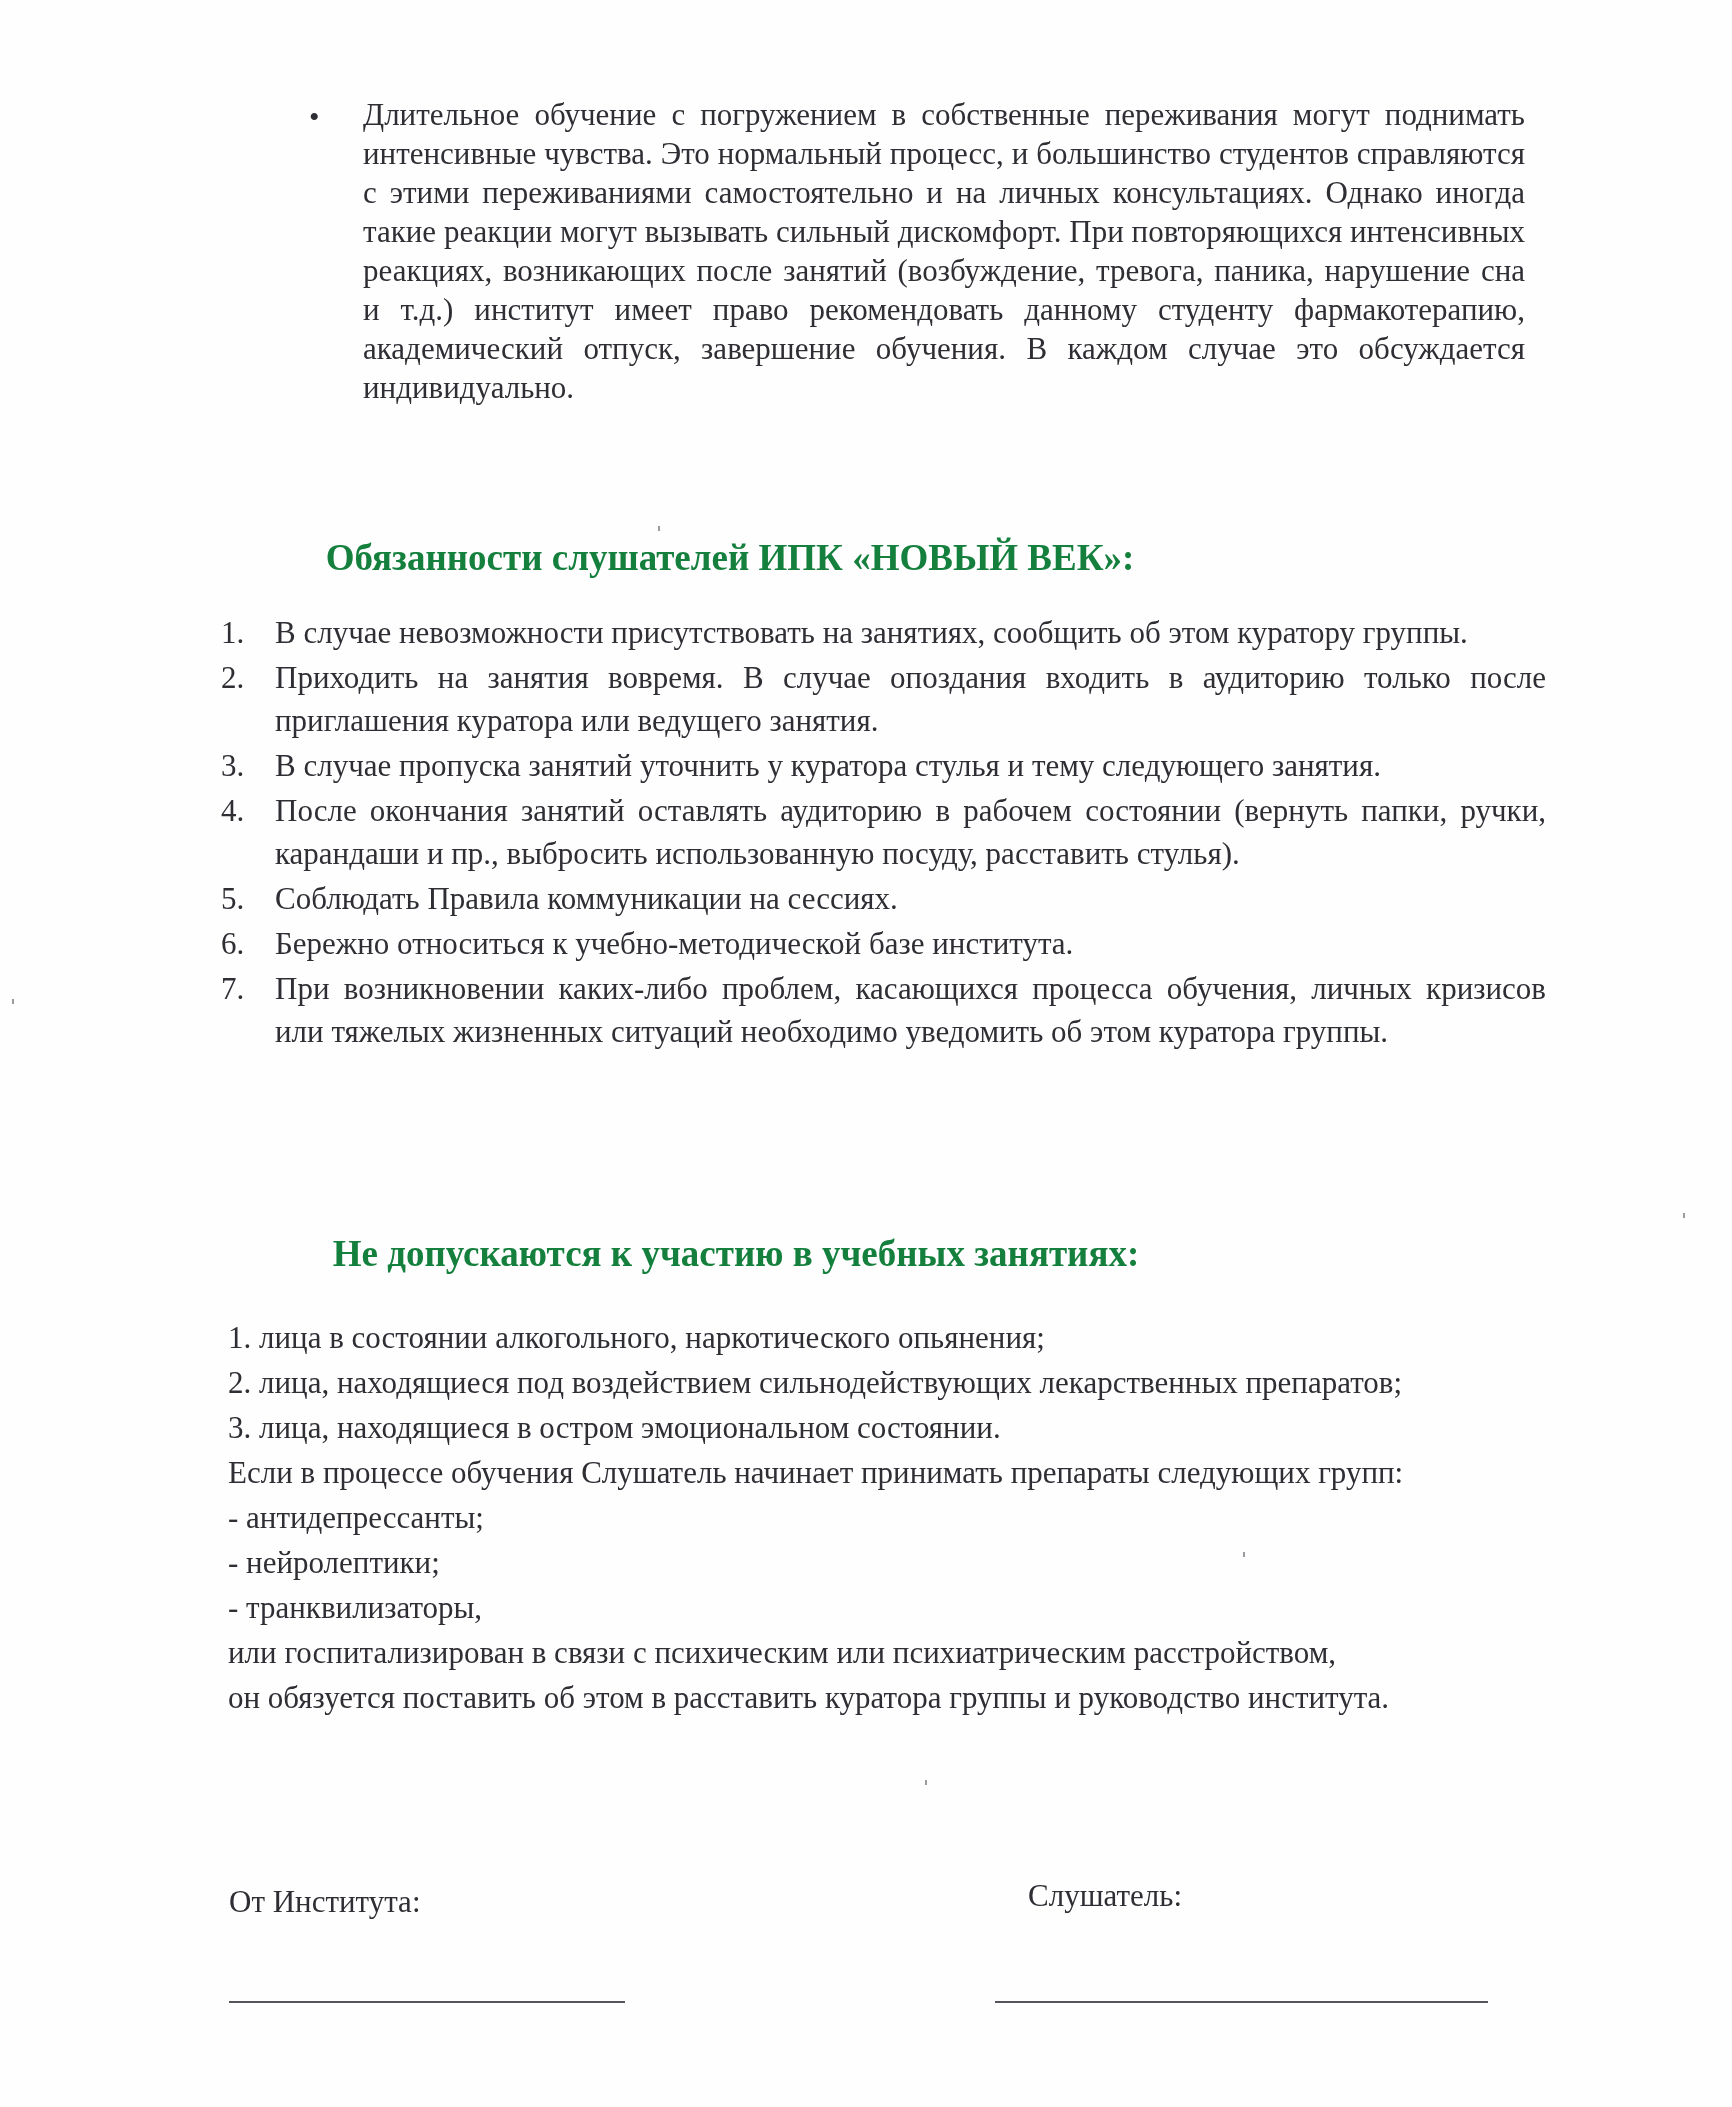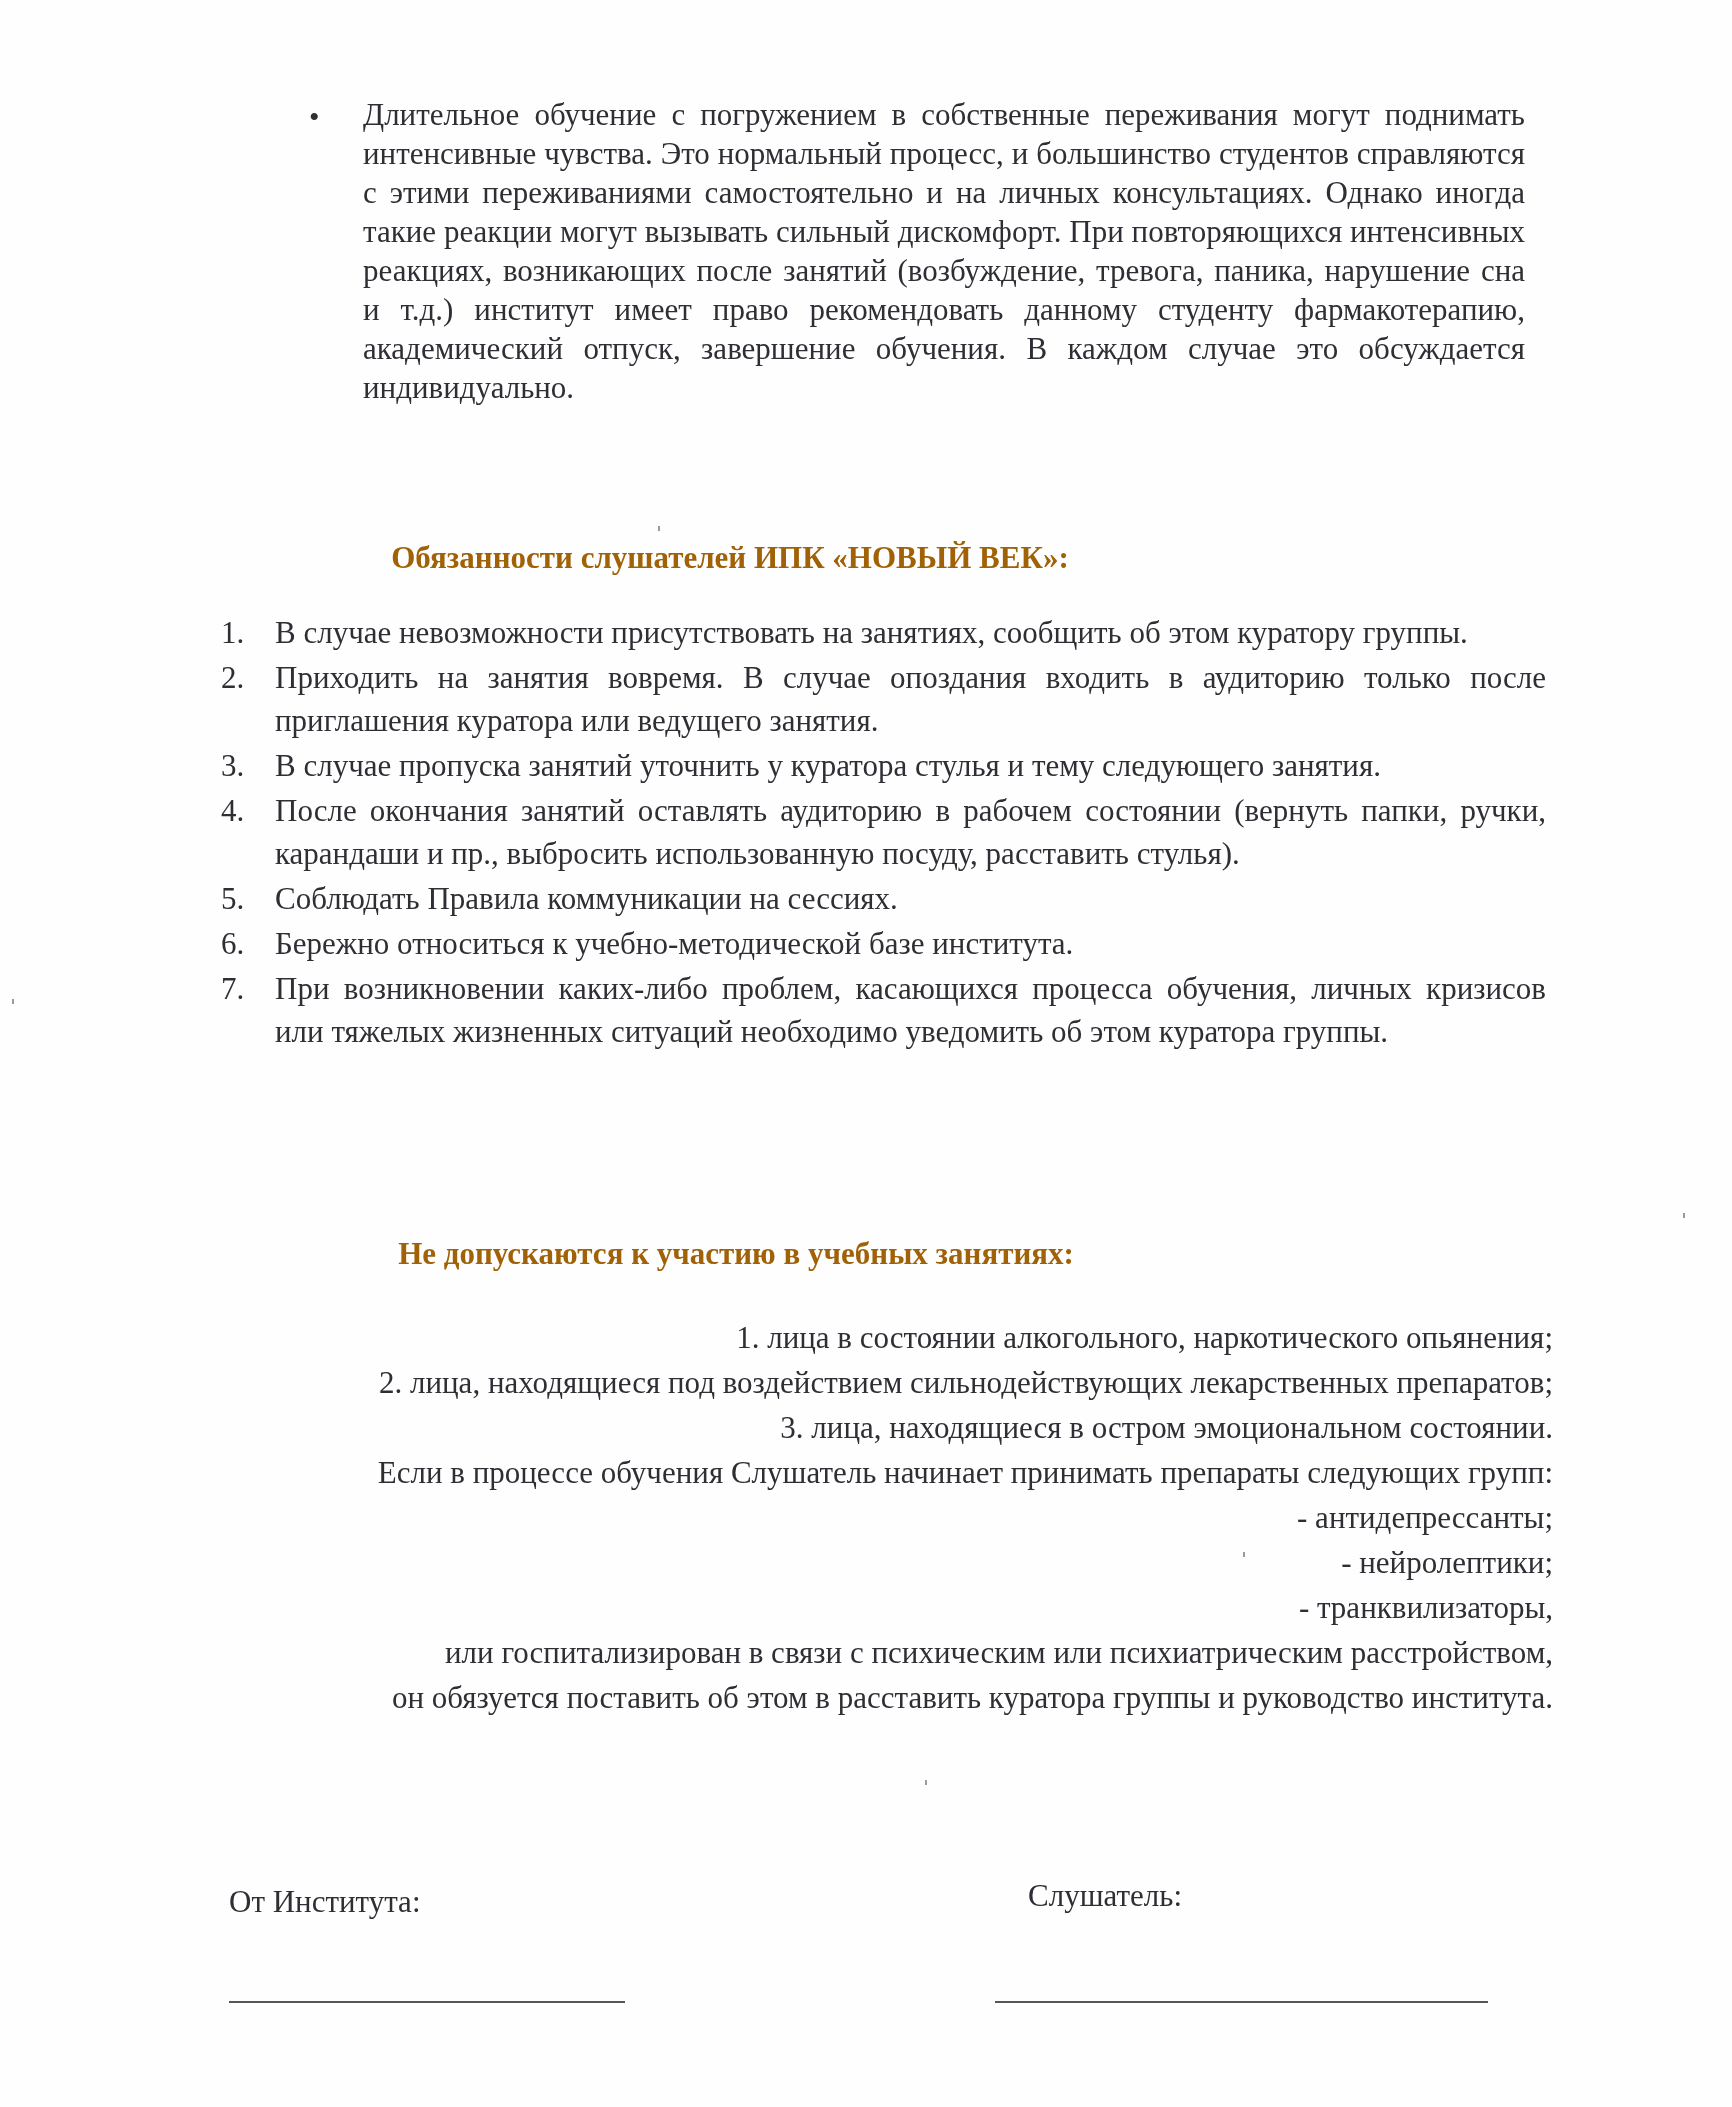--- a/index.html
+++ b/index.html
@@ -41,23 +41,23 @@
       line-height: 39px;
       text-align: justify;
       text-align-last: left;
     }
     .section-title {
       position: absolute;
       left: 0;
       width: 1412px;
       text-align: center;
       font-weight: bold;
-      font-size: 31px;
+      font-size: 37px;
       line-height: 41px;
-      color: #a16207;
+      color: #15803d;
     }
     #title1 { top: 537px; padding-left: 48px; box-sizing: border-box; }
     #title2 { top: 1233px; padding-left: 60px; box-sizing: border-box; }
 
     .duties {
       position: absolute;
       left: 221px;
       top: 611px;
       width: 1325px;
       margin: 0;
@@ -80,21 +80,20 @@
       text-align-last: left;
     }
 
     .exclusions {
       position: absolute;
       left: 228px;
       top: 1315px;
       width: 1325px;
       font-size: 31px;
       line-height: 45px;
-      text-align: right;
     }
     .exclusions div {
       white-space: nowrap;
     }
 
     .sign-label {
       position: absolute;
       top: 1875px;
       font-size: 31px;
       line-height: 41px;

